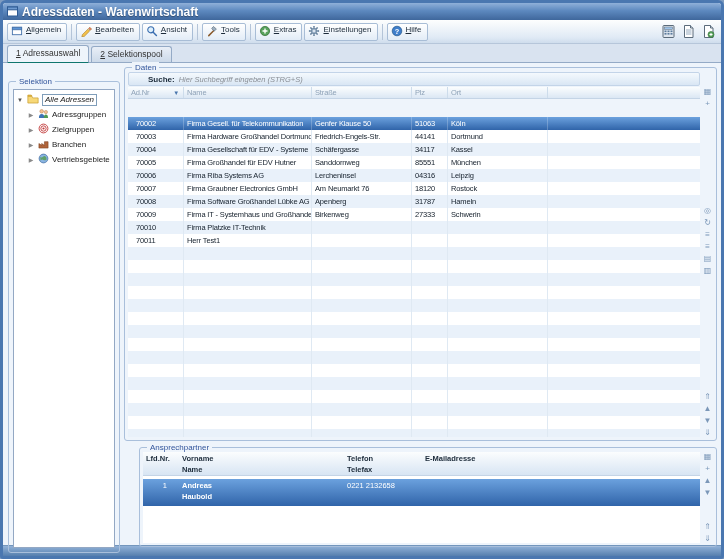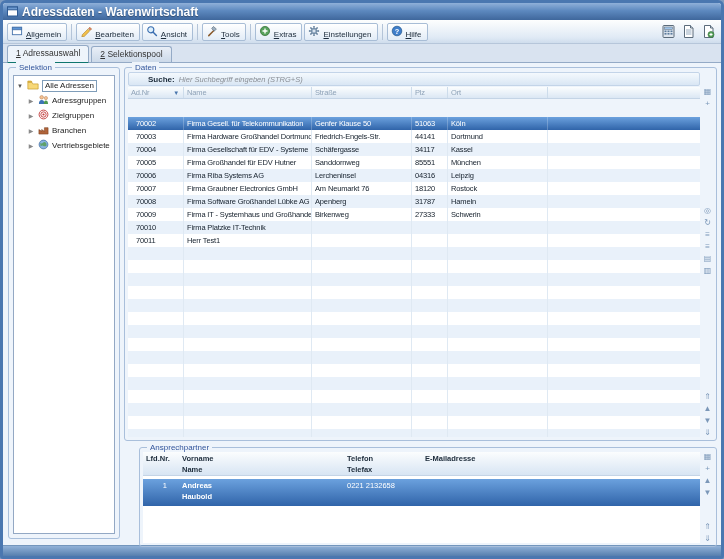--- a/index.html
+++ b/index.html
@@ -10,21 +10,21 @@
             background: #eef4fb; overflow: hidden; display: flex; flex-direction: column; }
 
   .titlebar { height: 17px; flex: 0 0 auto; display: flex; align-items: center; gap: 4px; padding: 0 4px;
               background: linear-gradient(180deg, #8fb0d9 0%, #5d89bf 45%, #3f679c 100%);
               color: #fff; font-size: 12px; font-weight: bold; text-shadow: 0 1px 1px rgba(0,0,0,.35); }
   .ticon { display: flex; align-items: center; }
 
   .toolbar { height: 24px; flex: 0 0 auto; display: flex; align-items: center; gap: 2px; padding: 0 4px;
              background: linear-gradient(180deg, #fdfefe, #e0eaf5 75%, #cfdded);
              border-bottom: 1px solid #b6c6da; }
-  .tbtn { display: inline-flex; align-items: flex-end; gap: 3px; height: 18px; padding: 1px 5px 1px 3px;
+  .tbtn { display: inline-flex; align-items: flex-start; gap: 3px; height: 18px; padding: 1px 5px 1px 3px;
           border: 1px solid #a8bdd6; border-radius: 2px; cursor: default;
           background: linear-gradient(180deg, #ffffff, #e2ecf7); font-size: 8px; color: #1c2b3a; }
   .tbtn .lbl { display: inline-block; }
   .tbtn .lbl::first-letter { text-decoration: underline; }
   .tsep { width: 1px; height: 16px; background: #b4c4d8; margin: 0 2px; }
   .tspacer { flex: 1; }
   .tico { width: 18px; height: 18px; display: flex; align-items: center; justify-content: center; border-radius: 2px; }
 
   .tabstrip { height: 19px; flex: 0 0 auto; display: flex; align-items: flex-end; gap: 2px; padding: 0 0 0 4px;
               background: #d9e3f0; border-bottom: 1px solid #94aac6; }
@@ -37,28 +37,28 @@
   .content { position: relative; flex: 1; background: #eef4fb; }
 
   .statusbar { height: 11px; flex: 0 0 auto; border-top: 1px solid #7396bd;
                background: linear-gradient(180deg, #92b2d8, #557fae); }
 
   .groupbox { position: absolute; border: 1px solid #a9bfdb; border-radius: 3px; }
   .gb-label { position: absolute; top: -6px; left: 7px; padding: 0 3px; background: #eef4fb;
               font-size: 8px; line-height: 11px; color: #31549b; }
 
   
-  #gb-selektion { left: 5px; top: 4px; width: 112px; height: 472px; }
+  #gb-selektion { left: 5px; top: 18px; width: 112px; height: 472px; }
   .tree-panel { position: absolute; inset: 7px 4px 4px 4px; background: #fff; border: 1px solid #93a8c4;
                 overflow: hidden; font-size: 8px; color: #222; padding-top: 2px; }
   .tree-row { display: flex; align-items: center; gap: 3px; height: 15px; padding-left: 2px; white-space: nowrap; }
   .tree-row.child { padding-left: 13px; }
   .expander { width: 8px; text-align: center; font-size: 6px; color: #555; }
   .tree-row.child .expander { color: #8a8a8a; }
-  .root-label { border: 1px solid #7f9db9; background: #fff; padding: 0 2px; line-height: 10px; }
+  .root-label { border: 1px solid #7f9db9; background: #fff; padding: 0 2px; line-height: 10px; font-style: italic; }
 
   
   #gb-daten { left: 121px; top: 4px; right: 4px; height: 374px; }
   .searchbar { position: absolute; top: 4px; left: 3px; right: 16px; height: 14px; display: flex; align-items: center;
                gap: 4px; padding: 0 19px; border: 1px solid #c3d4e8; border-radius: 2px;
                background: linear-gradient(180deg, #f4f9fd, #d9e6f4); font-size: 8px; }
   .s-label { font-weight: bold; color: #1c2b3a; }
   .searchbar input { flex: 1; border: none; outline: none; background: transparent;
                      font-family: inherit; font-size: 7.5px; font-style: italic; color: #333; }
   .searchbar input::placeholder { color: #8a8f96; font-style: italic; }

